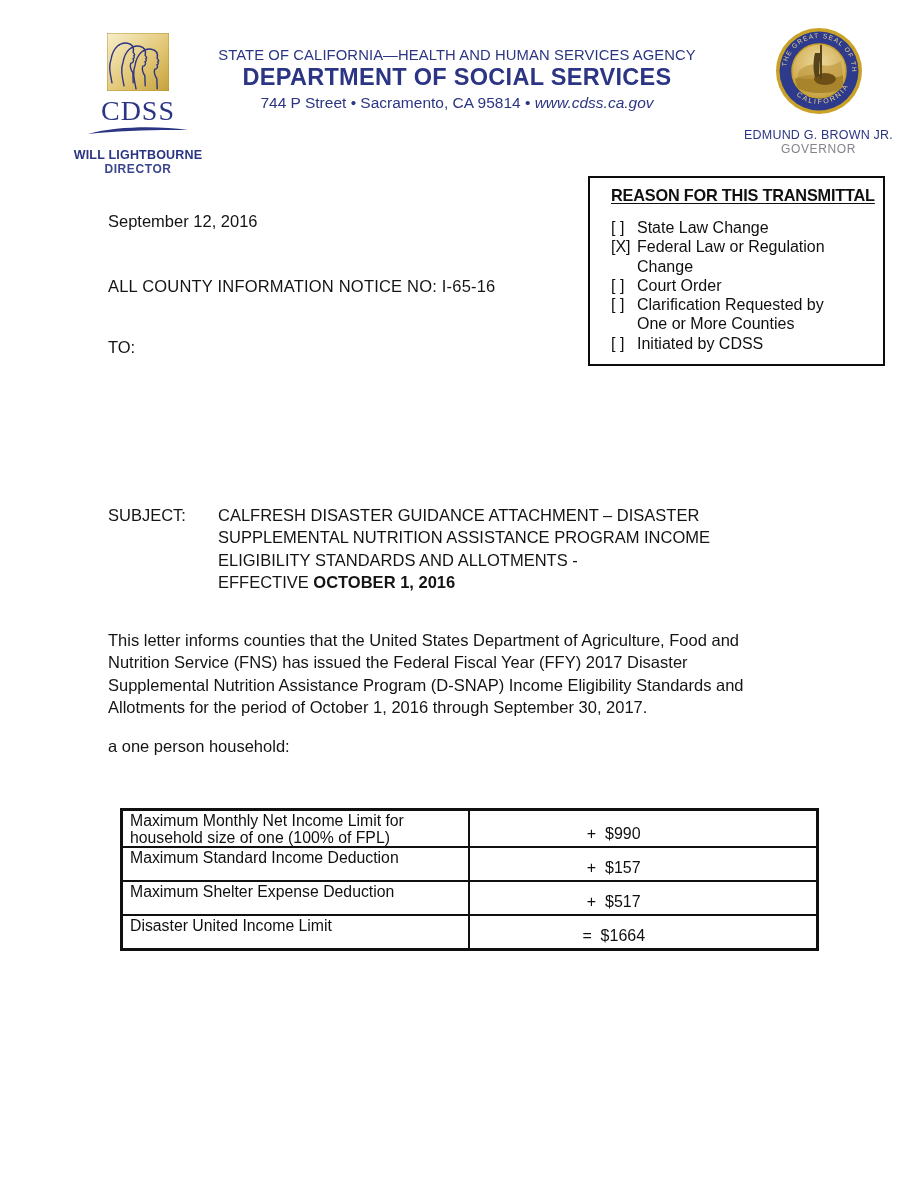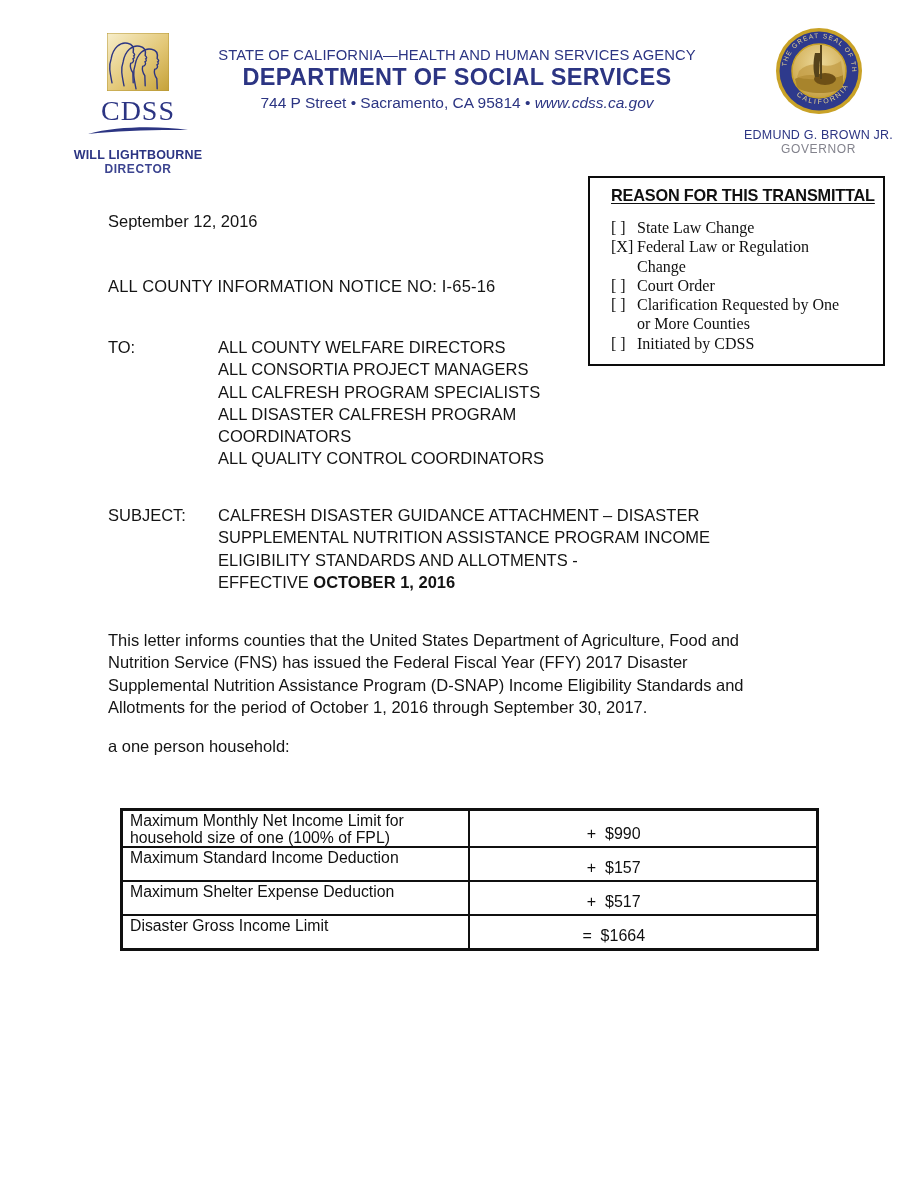--- a/index.html
+++ b/index.html
@@ -24,21 +24,21 @@
 
   .seal-block { left:736px; top:27px; width:165px; text-align:center; }
   .seal-svg { display:block; margin:0 auto; }
   .governor-name { font-size:12.5px; font-weight:normal; color:#2c3583; margin-top:13px; letter-spacing:.2px; }
   .governor-title { font-size:12px; color:#83838d; letter-spacing:.6px; }
 
   
   .tx-box-wrap { left:588px; top:176px; width:297px; height:190px; border:2.5px solid #0c0c0c; padding:8px 8px 8px 21px; background:#fff; }
   .tx-title { font-size:16.3px; font-weight:bold; text-decoration:underline; text-underline-offset:2px; letter-spacing:-.2px; white-space:nowrap; color:#101010; }
   .tx-items { margin-top:13px; padding-right:24px; font-size:16px; line-height:19.3px; color:#101010; }
-  .tx-item { padding-left:26px; text-align:left;font-family:Liberation Serif, serif; }
+  .tx-item { padding-left:26px; text-align:left; }
   .tx-check { display:inline-block; width:26px; margin-left:-26px; white-space:pre; }
 
   
   .body-text { font-size:16.5px; line-height:22.3px; color:#141414; }
   .date-line   { left:108px; top:210px; }
   .notice-line { left:108px; top:275px; letter-spacing:.2px; }
   .labeled-block { display:flex; }
   .to-block      { left:108px; top:336px; width:560px; }
   .subject-block { left:108px; top:504px; width:640px; }
   .block-label { width:110px; flex:0 0 110px; }
@@ -127,28 +127,20 @@
       <div class="tx-item"><span class="tx-check">[ ]</span><span>Initiated by CDSS</span></div>
     </div>
   </div>
 
   <div class="abs body-text date-line">September 12, 2016</div>
 
   <div class="abs body-text notice-line">ALL COUNTY INFORMATION NOTICE NO: I-65-16</div>
 
   <div class="abs body-text labeled-block to-block">
     <div class="block-label">TO:</div>
-    <div>
-      <div>ALL COUNTY WELFARE DIRECTORS</div>
-      <div>ALL CONSORTIA PROJECT MANAGERS</div>
-      <div>ALL CALFRESH PROGRAM SPECIALISTS</div>
-      <div>ALL DISASTER CALFRESH PROGRAM</div>
-      <div>COORDINATORS</div>
-      <div>ALL QUALITY CONTROL COORDINATORS</div>
-    </div>
   </div>
 
   <div class="abs body-text labeled-block subject-block">
     <div class="block-label">SUBJECT:</div>
     <div>
       <div>CALFRESH DISASTER GUIDANCE ATTACHMENT – DISASTER</div>
       <div>SUPPLEMENTAL NUTRITION ASSISTANCE PROGRAM INCOME</div>
       <div>ELIGIBILITY STANDARDS AND ALLOTMENTS -</div>
       <div><span>EFFECTIVE </span><strong>OCTOBER 1, 2016</strong></div>
     </div>
@@ -174,20 +166,20 @@
       </tr>
       <tr>
         <td class="cell-label">Maximum Standard Income Deduction</td>
         <td class="cell-value">+  $157</td>
       </tr>
       <tr>
         <td class="cell-label">Maximum Shelter Expense Deduction</td>
         <td class="cell-value">+  $517</td>
       </tr>
       <tr>
-        <td class="cell-label">Disaster Gross Income Limit</td>
+        <td class="cell-label">Disaster United Income Limit</td>
         <td class="cell-value">=  $1664</td>
       </tr>
     </tbody>
       </table>
   </div>
 
 </div>
 
 </body></html>

